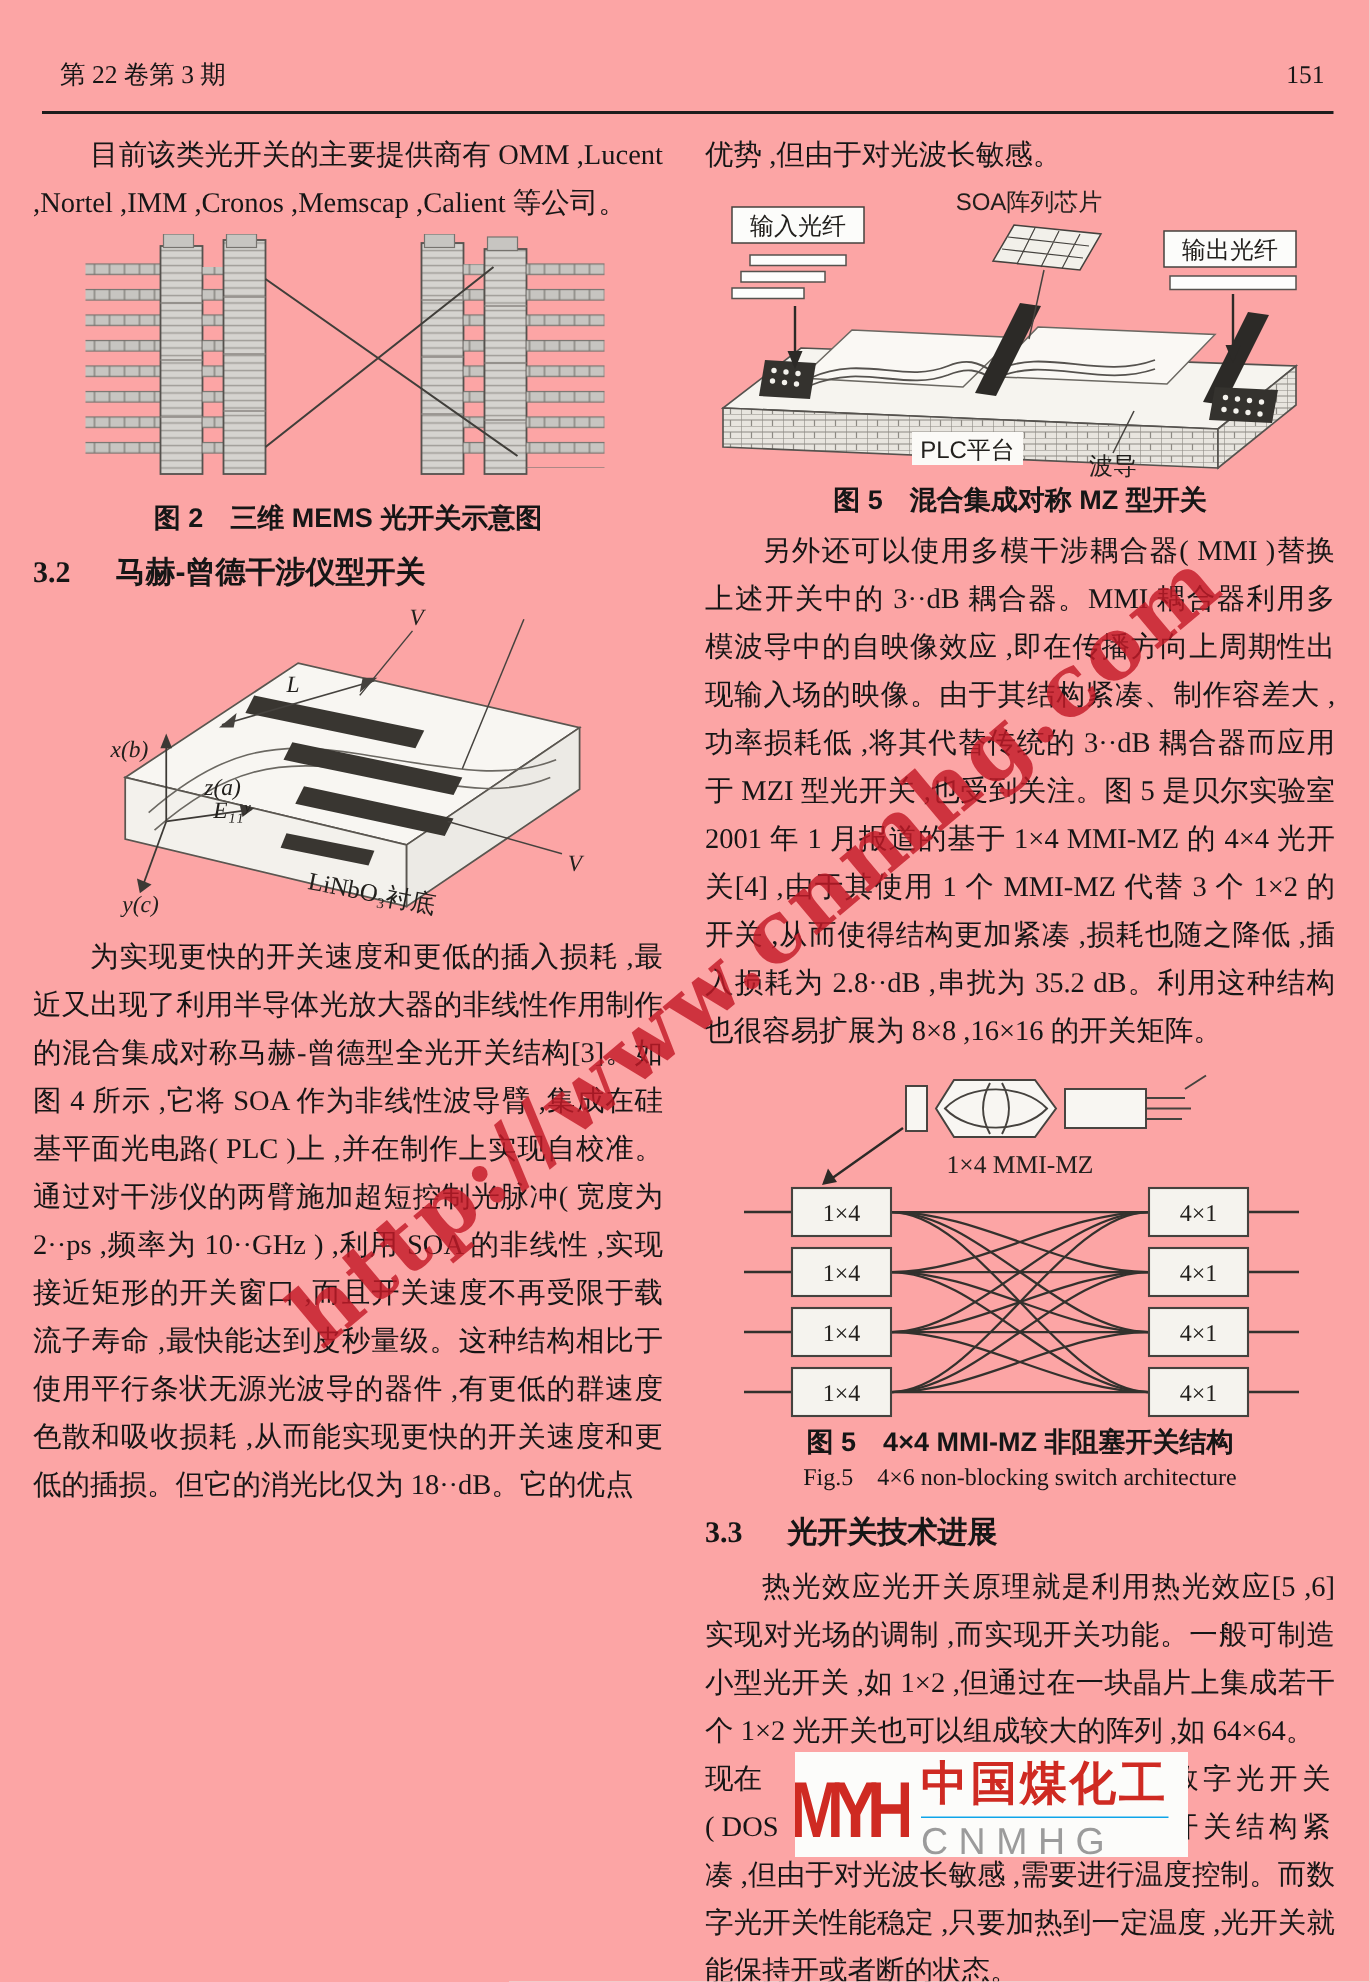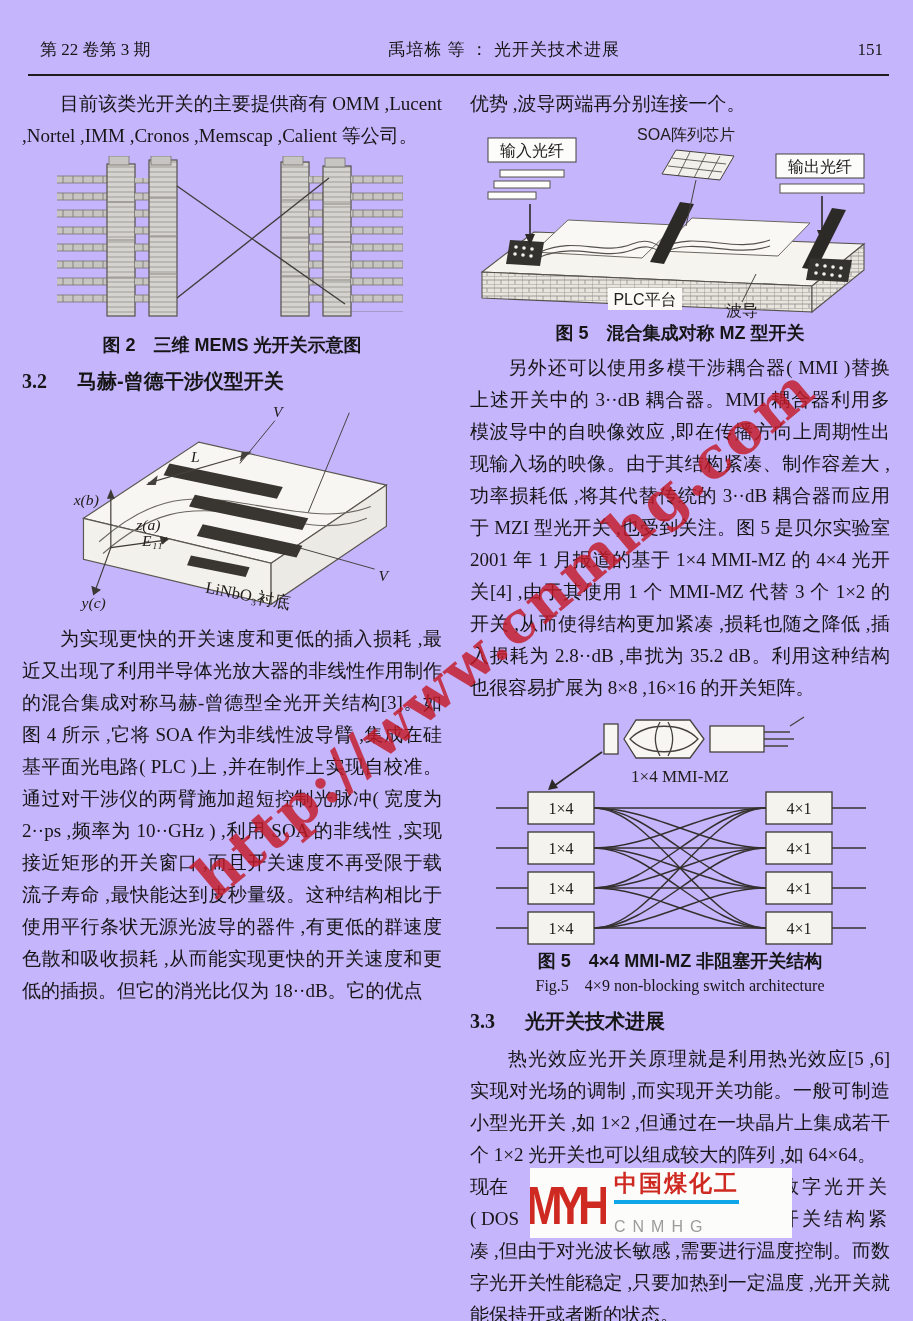--- a/index.html
+++ b/index.html
@@ -1,18 +1,18 @@
 <!DOCTYPE html>
 <html><head>
 <meta charset="utf-8">
 <style>
   html,body { margin:0; padding:0; background:#e9e9e9; }
   .page {
     position:relative; width:913px; height:1321px; margin:0 auto;
-    background:#c4b5fd; overflow:hidden; color:#161616;
+    background:#fca5a5; overflow:hidden; color:#161616;
     font-family:"Liberation Serif", serif;
   }
   
   .hdr {
     position:absolute; top:38px; left:40px; right:30px;
     display:flex; justify-content:space-between; align-items:baseline;
     font-size:17px;
   }
   .hdr .c { letter-spacing:1px; }
   .rule { position:absolute; top:74px; left:28px; right:24px; border-top:2px solid #1d1d1d; }
@@ -42,46 +42,45 @@
   
   .logo-wrap { position:relative; }
   .logo-row { display:flex; justify-content:space-between; font-size:19px; line-height:32px; }
   .logo-row .rt { letter-spacing:3px; }
   .cnmhg-logo {
     position:absolute; left:60px; top:-3px; width:262px; height:70px;
     display:flex; align-items:flex-start; gap:8px; z-index:4; background:#fcfcfa;
   }
   .logo-texts { display:flex; flex-direction:column; }
   .logo-cn {
-    color:#cf2a22; font-size:23px; font-weight:bold; letter-spacing:2px;
+    color:#cf2a22; font-size:31px; font-weight:bold; letter-spacing:2px;
     font-family:"Liberation Sans", sans-serif;
-    border-bottom:4px solid #0ea5e9; padding-bottom:1px;
+    border-bottom:1px solid #0ea5e9; padding-bottom:1px;
   }
   .logo-en {
-    color:#9b9b9b; font-size:16px; letter-spacing:7px; margin-top:14px;
+    color:#9b9b9b; font-size:25px; letter-spacing:7px; margin-top:2px;
     font-family:"Liberation Sans", sans-serif;
   }
 
   
   .watermark {
     position:absolute; left:202px; top:852px; z-index:5;
     transform:rotate(-40deg); transform-origin:0 50%;
     font-family:"DejaVu Serif", serif; font-weight:bold;
     font-size:57px; letter-spacing:3px; white-space:nowrap;
     color:rgba(195,26,39,0.82); pointer-events:none;
   }
 </style>
 </head>
 <body>
 
 <div class="page">
 
   <div class="hdr">
     <span>第 22 卷第 3 期</span>
-    <span class="c">禹培栋 等 ：  光开关技术进展</span>
     <span>151</span>
   </div>
   <div class="rule"></div>
 
   <div class="cols">
 
     <div class="col">
 
       <p class="body indent">目前该类光开关的主要提供商有 OMM ,Lucent ,Nortel ,IMM ,Cronos ,Memscap ,Calient 等公司。</p>
 
@@ -173,21 +172,21 @@
           </g>
           <text x="152" y="194" transform="rotate(11 152 194)" font-size="17" fill="#22201d">LiNbO₃衬底</text>
         </svg>
       </figure>
 
       <p class="body indent">为实现更快的开关速度和更低的插入损耗 ,最近又出现了利用半导体光放大器的非线性作用制作的混合集成对称马赫-曾德型全光开关结构[3]。如图 4 所示 ,它将 SOA 作为非线性波导臂 ,集成在硅基平面光电路( PLC )上 ,并在制作上实现自校准。通过对干涉仪的两臂施加超短控制光脉冲( 宽度为 2··ps ,频率为 10··GHz ) ,利用 SOA 的非线性 ,实现接近矩形的开关窗口 ,而且开关速度不再受限于载流子寿命 ,最快能达到皮秒量级。这种结构相比于使用平行条状无源光波导的器件 ,有更低的群速度色散和吸收损耗 ,从而能实现更快的开关速度和更低的插损。但它的消光比仅为 18··dB。它的优点</p>
     </div>
 
     <div class="col">
 
-      <p class="body">优势 ,波导两端再分别连接一个。</p>
+      <p class="body">优势 ,但由于对光波长敏感。</p>
 
       <figure>
         <svg width="400" height="196" viewBox="0 0 400 196">
           <defs>
             <pattern id="brick" width="14" height="8" patternUnits="userSpaceOnUse">
               <rect width="14" height="8" fill="#e8e5df"></rect>
               <path d="M0,0 H14 M0,0 V8 M7,4 V8 M0,4 H14" stroke="#8d8a84" stroke-width="0.8" fill="none"></path>
             </pattern>
           </defs>
           <g>
@@ -318,21 +317,21 @@
             <text x="77" y="186">1×4</text>
             <text x="77" y="226">1×4</text>
             <text x="315" y="106">4×1</text>
             <text x="315" y="146">4×1</text>
             <text x="315" y="186">4×1</text>
             <text x="315" y="226">4×1</text>
           </g>
         </svg>
         <figcaption>
           <div class="cap-cn">图 5　4×4 MMI-MZ 非阻塞开关结构</div>
-          <div class="cap-en">Fig.5　4×9 non-blocking switch architecture</div>
+          <div class="cap-en">Fig.5　4×6 non-blocking switch architecture</div>
         </figcaption>
       </figure>
 
       <h3 class="sec">
         <span class="sec-num">3.3</span><span>光开关技术进展</span>
       </h3>
       <p class="body indent" style="margin-bottom:0">热光效应光开关原理就是利用热光效应[5 ,6]实现对光场的调制 ,而实现开关功能。一般可制造小型光开关 ,如 1×2 ,但通过在一块晶片上集成若干个 1×2 光开关也可以组成较大的阵列 ,如 64×64。</p>
 
       <div class="logo-wrap">
         <div class="logo-row">

